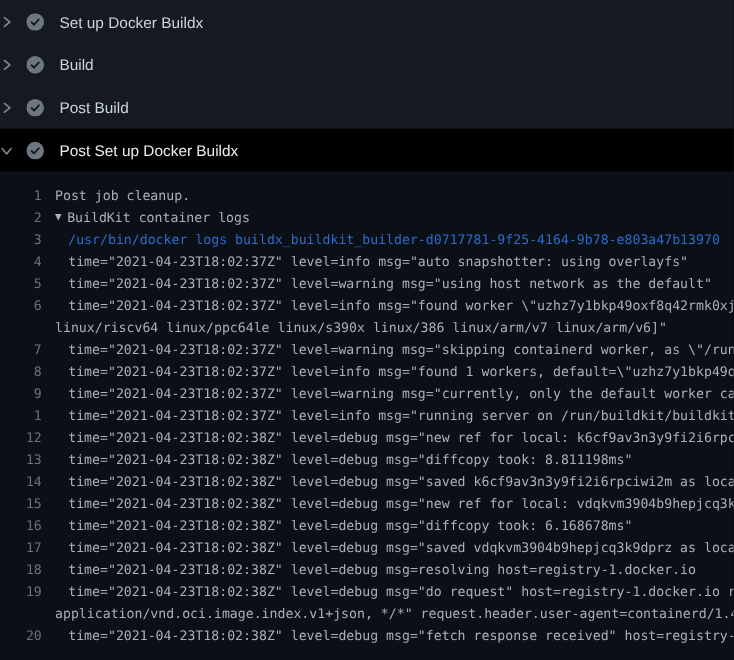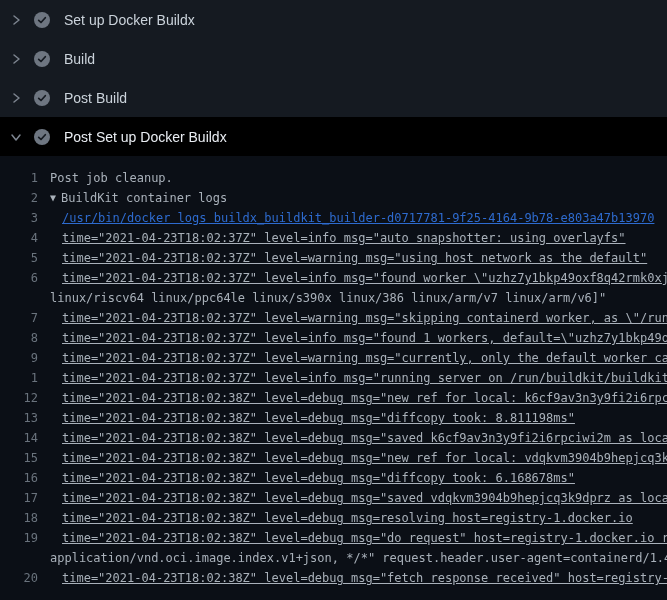--- a/index.html
+++ b/index.html
@@ -14,21 +14,21 @@
 
   
   .steps-panel {
     width: 667px;
     background: #151a21;
   }
   .step-row {
     height: 39px;
     display: flex;
     align-items: center;
-    padding: 0 16px 0 10px;
+    padding: 0 16px 0 0;
     cursor: pointer;
   }
   .step-row.expanded {
     background: #000000;
   }
   .chev {
     width: 12px;
     height: 12px;
     flex: 0 0 12px;
     display: inline-flex;
@@ -77,21 +77,21 @@
   }
   .ltext {
     color: #a9b1ba;
     white-space: pre;
     text-align: right;
   }
   .log-row.plain .ltext,
   .log-row.group .ltext,
   .log-row.wrap  .ltext { margin-left: 12px; }
   .log-row.child .ltext,
-  .log-row.command .ltext { margin-left: 24px; text-decoration: underline; }
+  .log-row.command .ltext { margin-left: 24px; }
   .log-row.command .ltext { color: #2e6bcf; }
   .toggle {
     margin-left: 12px;
     color: #a9b1ba;
     font-size: 10px;
     cursor: pointer;
   }
   .log-row.group .ltext { margin-left: 5px; }
 </style>
 </head>

